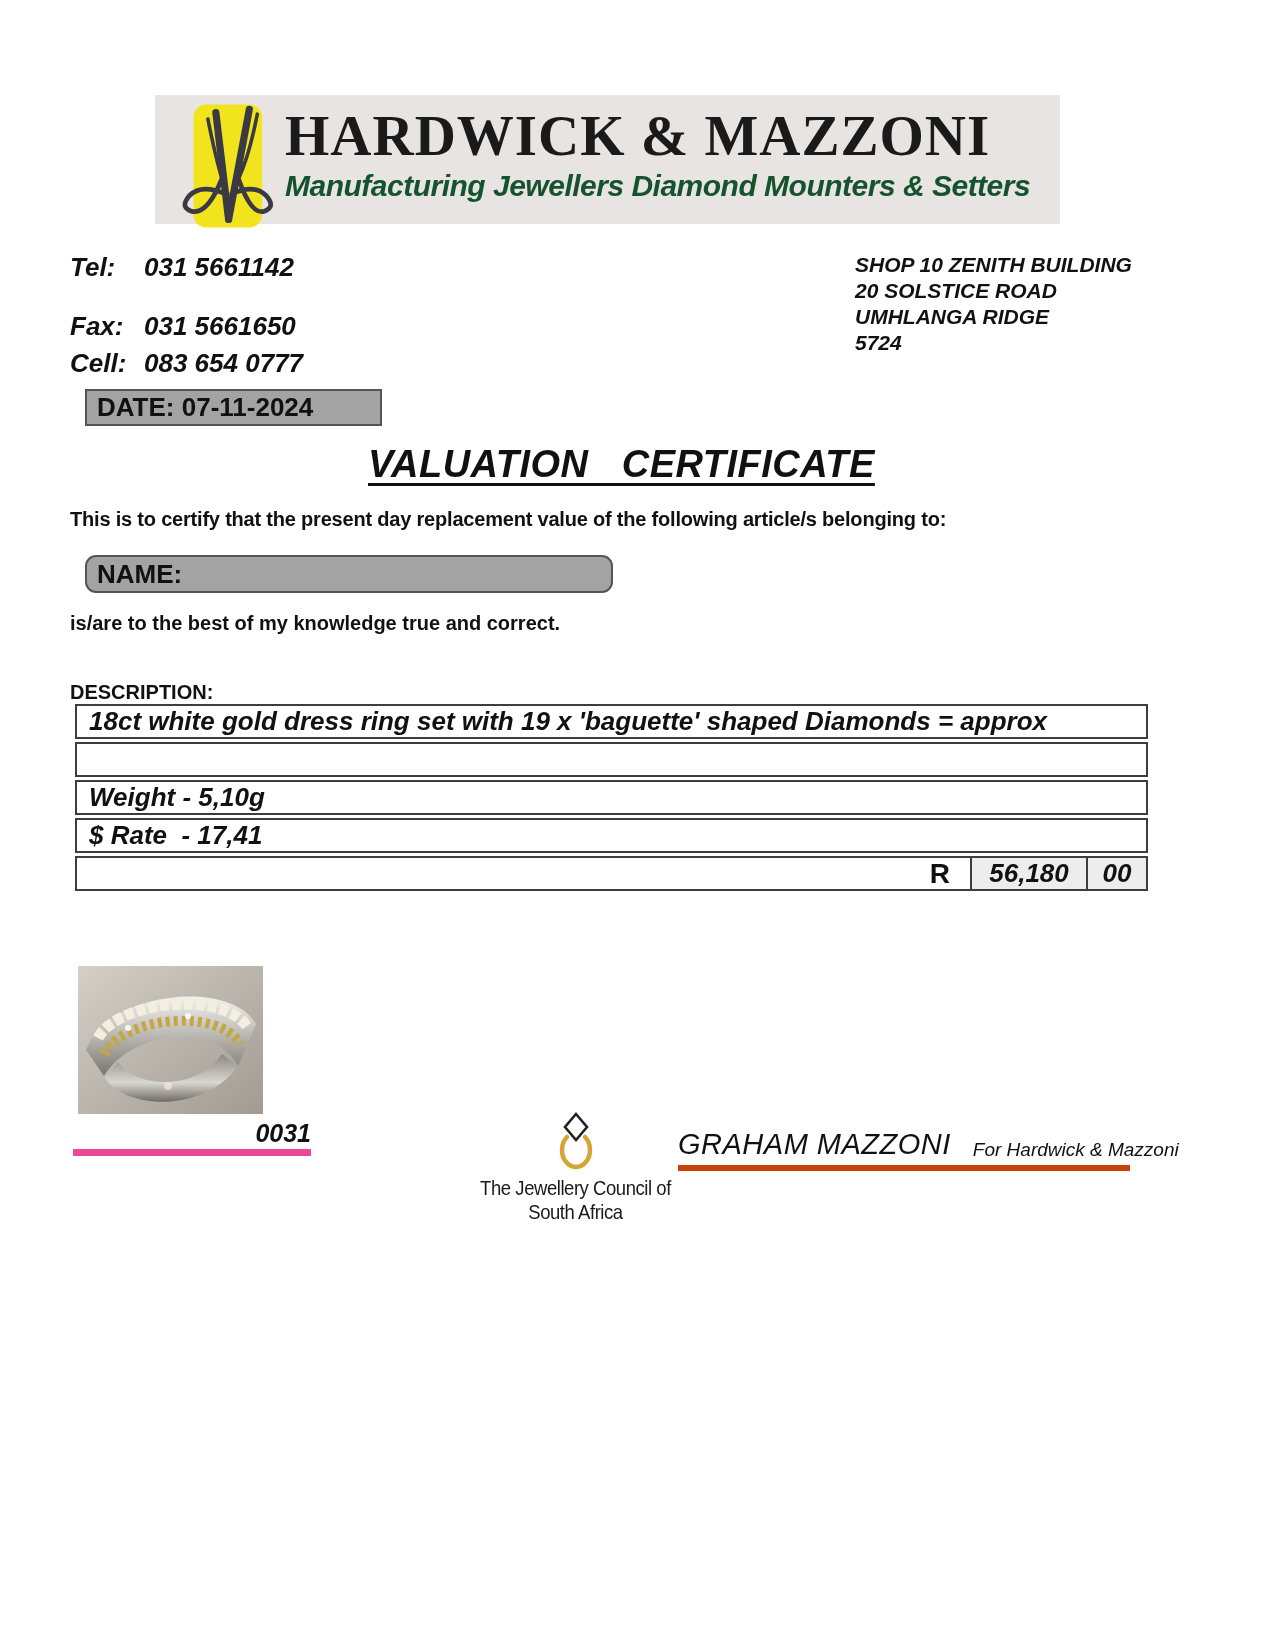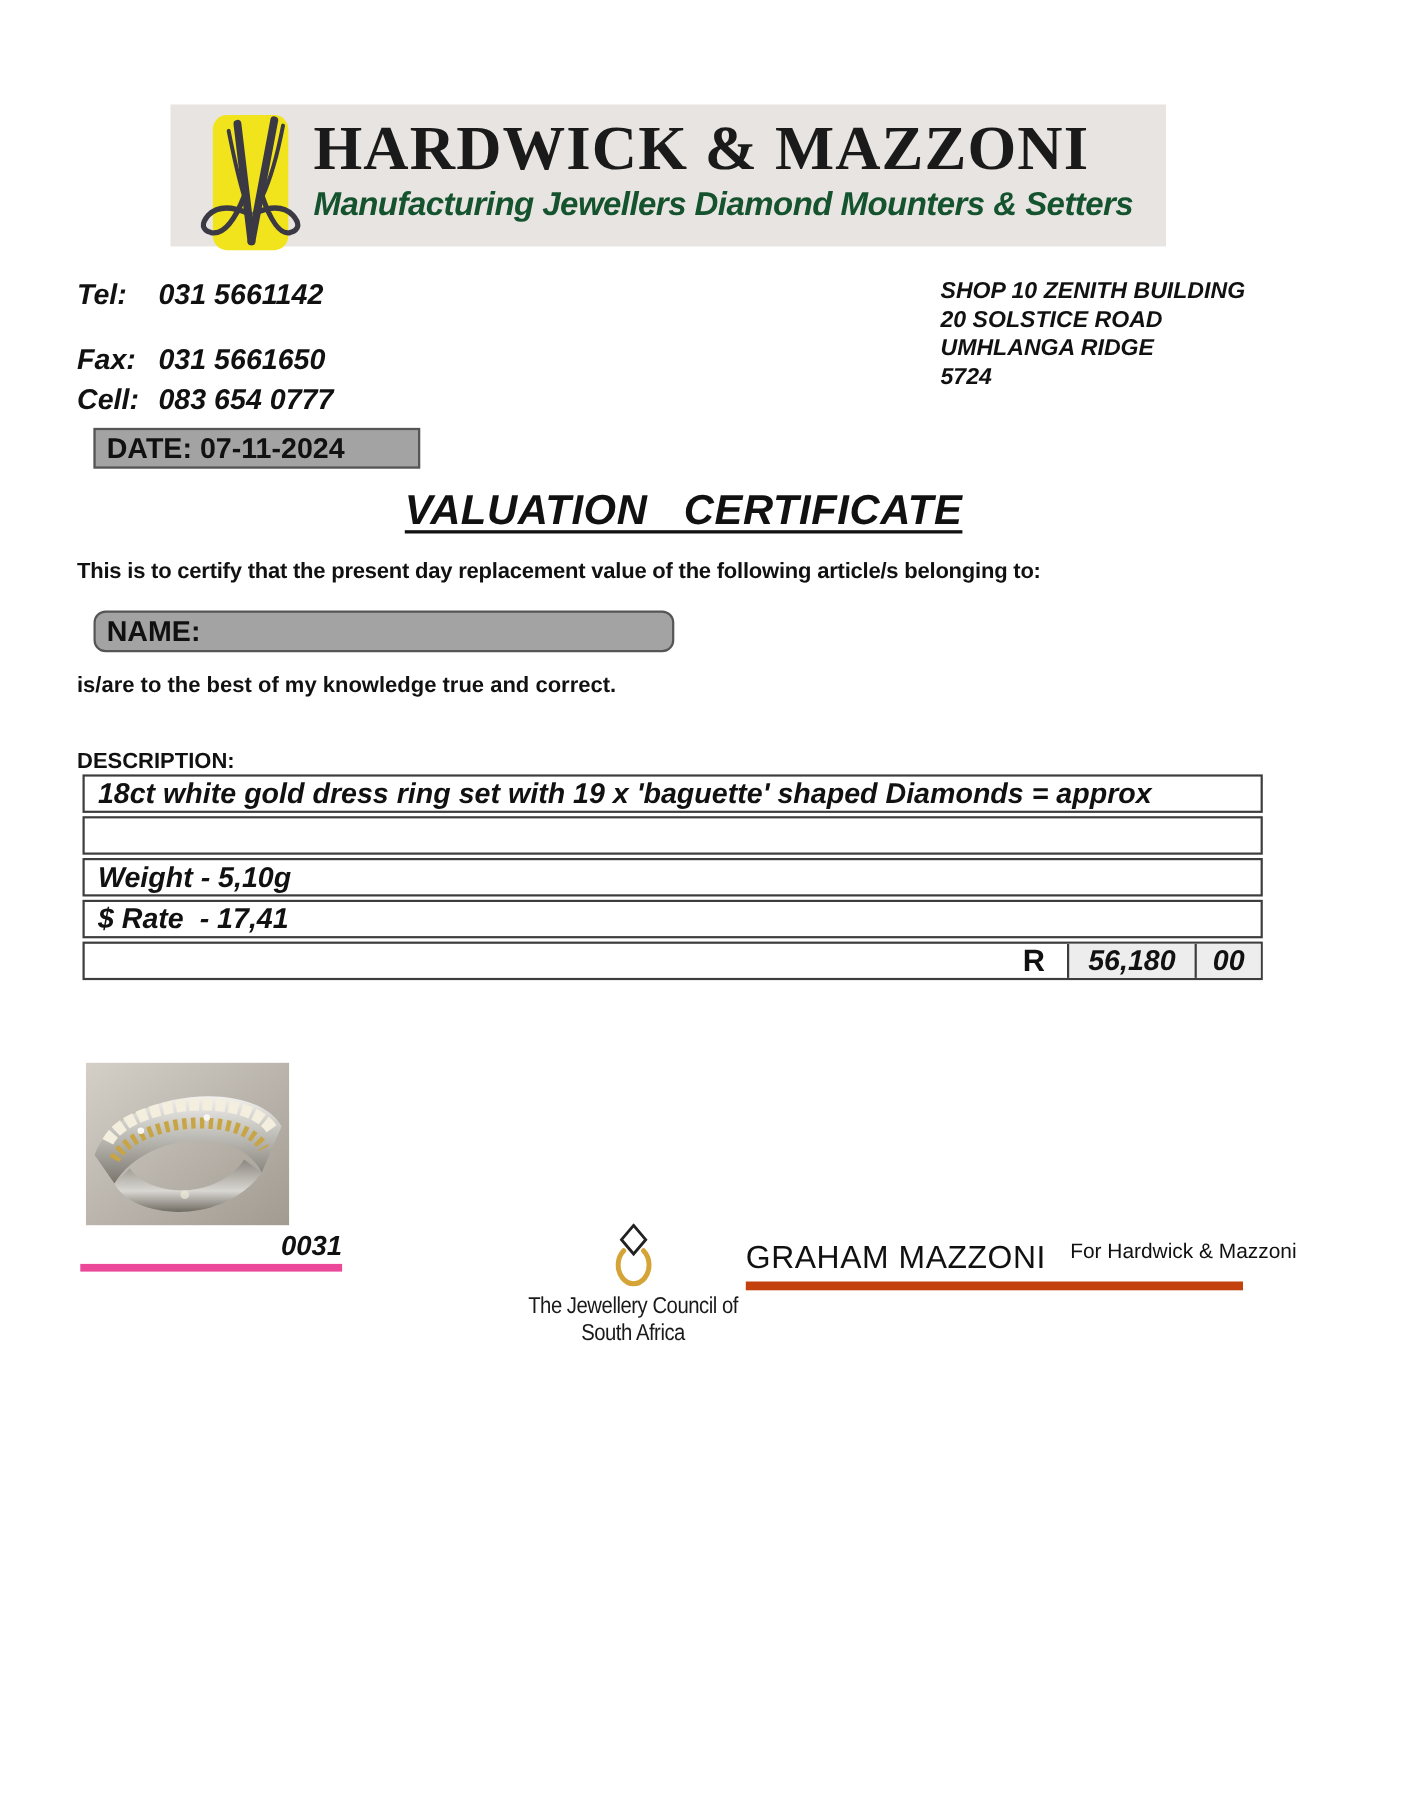--- a/index.html
+++ b/index.html
@@ -82,22 +82,22 @@
   
   .council{position:absolute;left:453px;top:1112px;width:245px;text-align:center;}
   .council svg{display:block;margin:0 auto;}
   .council-text{
     font-size:21px;line-height:24px;color:#1a1a1a;letter-spacing:-0.5px;
     transform:scaleX(0.88);transform-origin:center top;margin-top:2px;
   }
   
   .signature{
     position:absolute;left:678px;top:1128px;width:452px;
-    border-bottom:8px solid #c2410c;padding-bottom:4px;
-    display:flex;align-items:flex-start;white-space:nowrap;
+    border-bottom:6px solid #c2410c;padding-bottom:4px;
+    display:flex;align-items:flex-end;font-style:italic;white-space:nowrap;
   }
   .sig-name{font-size:29px;letter-spacing:0.5px;}
   .sig-for{font-size:19px;margin-left:22px;}
 </style>
 </head>
 <body>
 
 <div class="page">
 
   <div class="banner">

